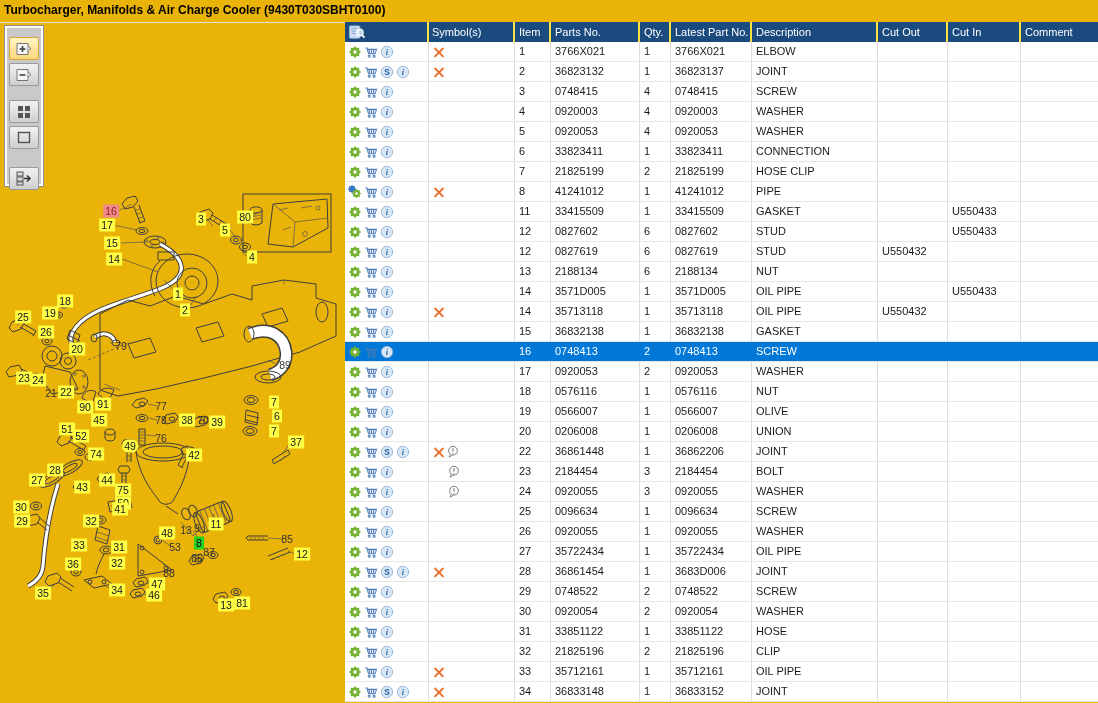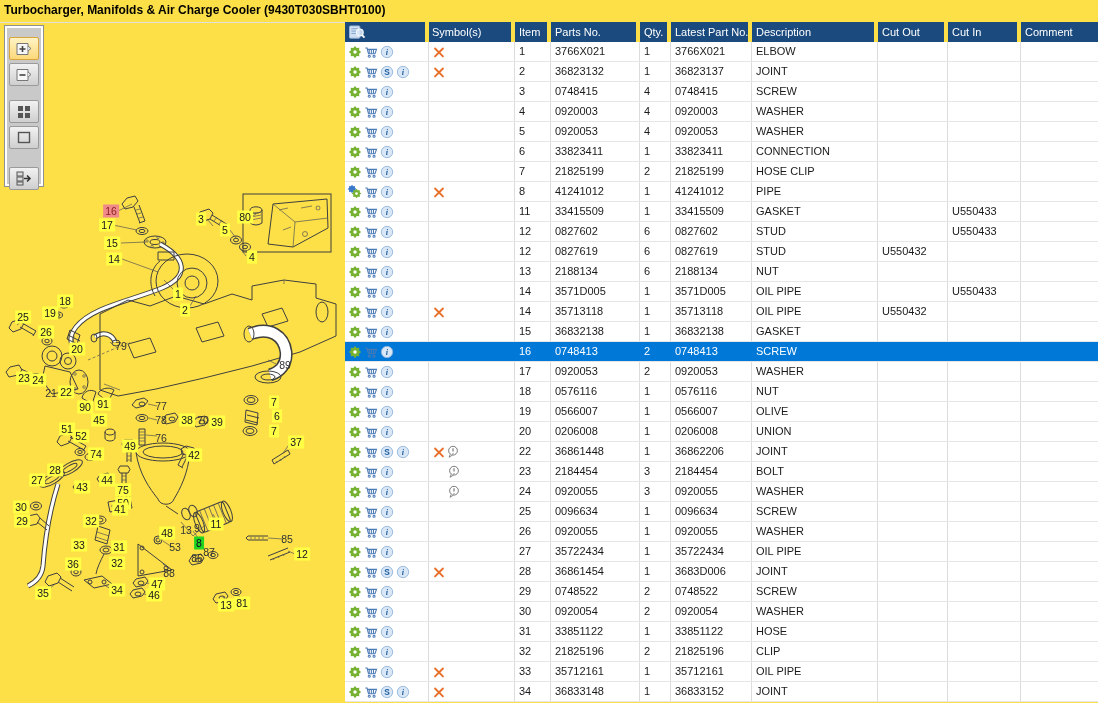--- a/index.html
+++ b/index.html
@@ -1,16 +1,16 @@
 <!DOCTYPE html>
 <html><head>
 <meta charset="utf-8">
 <style>
   html,body{margin:0;padding:0;background:#fff;}
-  .app{position:relative;width:1098px;height:703px;background:#fde047;overflow:hidden;
+  .app{position:relative;width:1098px;height:703px;background:#eab308;overflow:hidden;
        font-family:"Liberation Sans",sans-serif;color:#1a1a1a;}
   .page-title{position:absolute;left:4px;top:3px;font-size:12px;font-weight:bold;color:#000;}
 
   
   .diagram-panel{position:absolute;left:0;top:22px;width:345px;height:681px;border-top:1px solid #e0e0e0;}
   .tools{position:absolute;left:4px;top:2px;width:40px;height:162px;background:#c9c9c9;
          border:1px solid #8f8f8f;box-shadow:inset 0 0 0 2px #fff;box-sizing:border-box;padding-top:8px;z-index:4;}
   .tbtn{width:30px;height:23px;margin:3px auto 3px auto;background:linear-gradient(#f2f2f2,#cfcfcf);
         border:1px solid #9a9a9a;border-radius:2px;display:flex;align-items:center;justify-content:center;box-sizing:border-box;}
   .tbtn.active{background:linear-gradient(#fff3c4,#fcd87a);border-color:#d9a43b;}
@@ -25,21 +25,21 @@
   .lbl{position:absolute;transform:translate(-50%,-50%);font-size:10.5px;line-height:13px;
        padding:0 2px;white-space:nowrap;z-index:3;}
   .lbl.y{background:#ffff45;color:#15151f;}
   .lbl.r{background:#f08a8a;color:#8c2323;}
   .lbl.g{background:#21d421;color:#102;}
   .lbl.n{background:none;color:#333;}
 
   
   .table-panel{position:absolute;left:345px;top:22px;width:753px;height:681px;}
   .thead{display:flex;height:20px;background:#1a4a7e;color:#fff;font-size:11px;}
-  .th{box-sizing:border-box;border-right:4px solid #fde047;line-height:20px;padding-left:4px;overflow:hidden;white-space:nowrap;}
+  .th{box-sizing:border-box;border-right:2px solid #fde047;line-height:20px;padding-left:4px;overflow:hidden;white-space:nowrap;}
   .tr{display:flex;height:20px;box-sizing:border-box;border-bottom:1px solid #e6e6e6;background:#fff;}
   .td{box-sizing:border-box;border-right:1px solid #dcdcdc;font-size:11px;line-height:19px;
       padding-left:4px;overflow:hidden;white-space:nowrap;}
   .c0{width:84px;display:flex;align-items:center;padding-left:3px;gap:2px;}
   .c1{width:86px;display:flex;align-items:center;padding-left:3px;}
   .c2{width:36px;}.c3{width:89px;}.c4{width:31px;}.c5{width:81px;}
   .c6{width:126px;}.c7{width:70px;}.c8{width:73px;}
   .c9{width:77px;border-right:none;}
   .tr.sel{background:#0078d7;color:#fff;}
   .tr.sel .td{border-color:transparent;}
@@ -370,21 +370,21 @@
         <span class="lbl n" style="left: 203px; top: 236px;">70</span>
         <span class="lbl y" style="left: 217px; top: 238px;">39</span>
         <span class="lbl y" style="left: 274px; top: 218px;">7</span>
         <span class="lbl y" style="left: 277px; top: 232px;">6</span>
         <span class="lbl n" style="left: 285px; top: 181px;">89</span>
         <span class="lbl y" style="left: 67px; top: 245px;">51</span>
         <span class="lbl y" style="left: 81px; top: 252px;">52</span>
         <span class="lbl n" style="left: 161px; top: 254px;">76</span>
         <span class="lbl y" style="left: 274px; top: 247px;">7</span>
         <span class="lbl y" style="left: 296px; top: 258px;">37</span>
-        <span class="lbl y" style="left: 130px; top: 262px;">49</span>
+        <span class="lbl y" style="left: 130px; top: 262px; border-radius: 6px;">49</span>
         <span class="lbl y" style="left: 96px; top: 270px;">74</span>
         <span class="lbl y" style="left: 55px; top: 286px;">28</span>
         <span class="lbl y" style="left: 37px; top: 296px;">27</span>
         <span class="lbl y" style="left: 21px; top: 323px;">30</span>
         <span class="lbl y" style="left: 22px; top: 337px;">29</span>
         <span class="lbl y" style="left: 82px; top: 303px;">43</span>
         <span class="lbl y" style="left: 107px; top: 296px;">44</span>
         <span class="lbl y" style="left: 123px; top: 291px; margin-top: 28px;">50</span>
         <span class="lbl y" style="left: 123px; top: 306px;">75</span>
         <span class="lbl y" style="left: 120px; top: 325px;">41</span>

